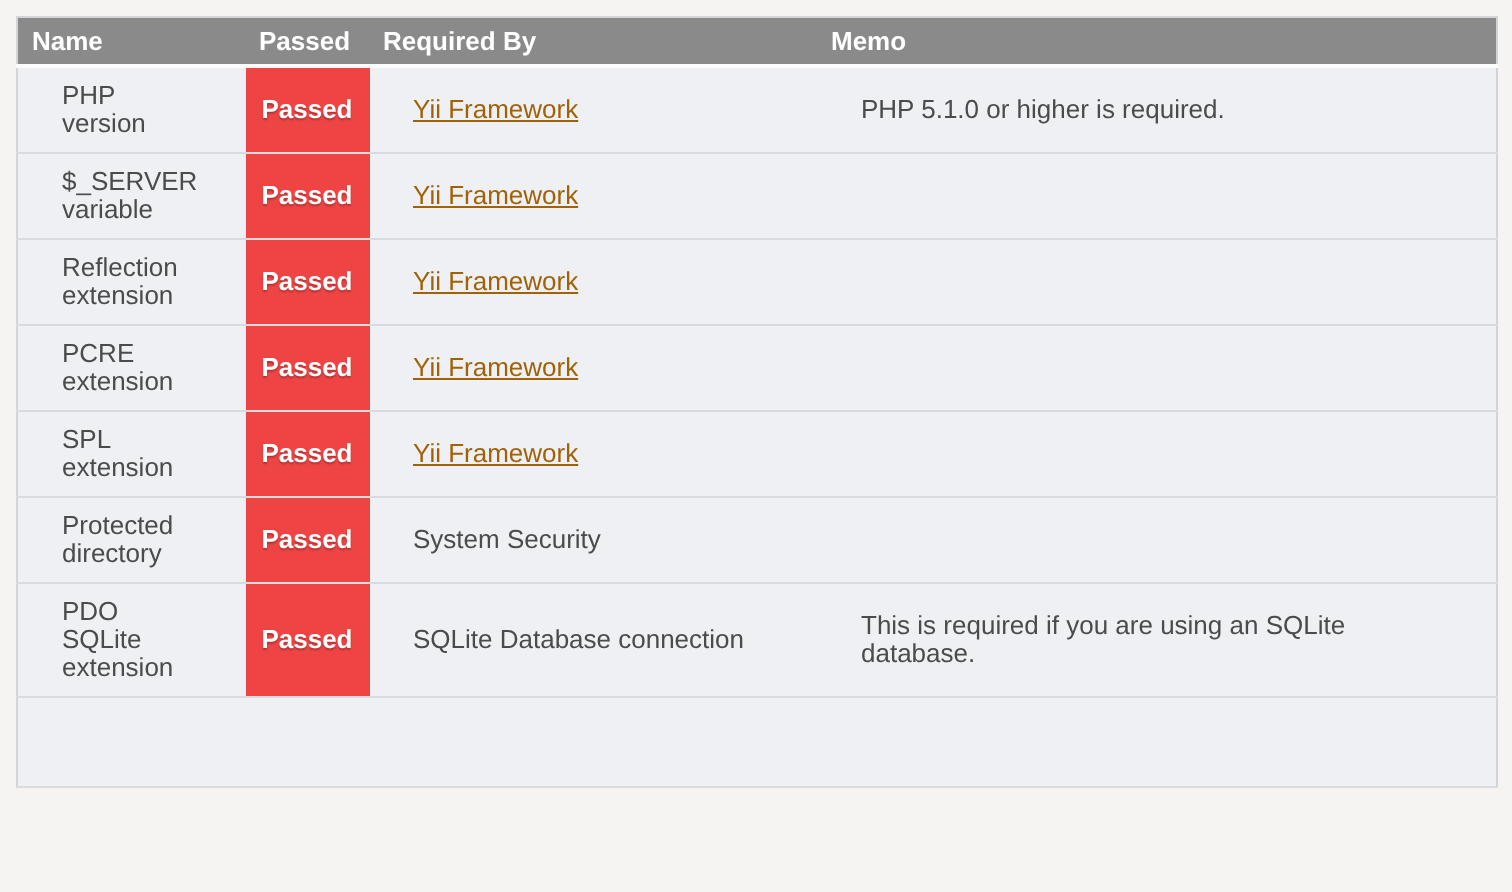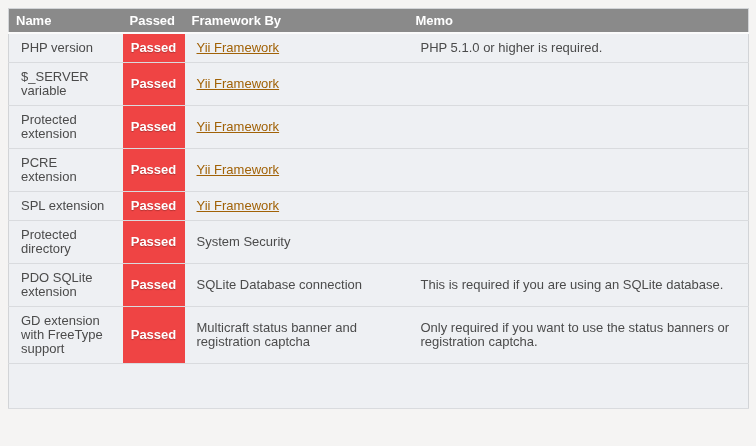--- a/index.html
+++ b/index.html
@@ -34,21 +34,21 @@
     font-weight: bold;
     text-align: left;
     padding: 4px 7px;
     line-height: 15px;
     border-bottom: 2px solid #fbfbfb;
     margin-left: 32px;
   }
   tbody td {
     background: #eef0f3;
     border-bottom: 1px solid #d9dbde;
-    padding: 7px 12px;
+    padding: 7px 22px;
     line-height: 14px;
     vertical-align: middle;
     word-wrap: break-word;
   }
   td.result-cell {
     text-align: center;
     padding: 7px 2px;
   }
   td.result-cell.passed {
     background: #ef4444;
@@ -77,41 +77,41 @@
     <colgroup>
       <col class="c-name">
         <col class="c-result">
         <col class="c-req">
         <col class="c-memo">
     </colgroup>
     <thead>
       <tr>
         <th>Name</th>
         <th>Passed</th>
-        <th>Framework By</th>
+        <th>Required By</th>
         <th>Memo</th>
       </tr>
     </thead>
     <tbody id="rows">
   <tr>
     <td class="name-cell">PHP version</td>
     <td class="result-cell passed">Passed</td>
     <td class="req-cell"><a class="req-link" href="#">Yii Framework</a></td>
     <td class="memo-cell">PHP 5.1.0 or higher is required.</td>
   </tr>
 
   <tr>
     <td class="name-cell">$_SERVER variable</td>
     <td class="result-cell passed">Passed</td>
     <td class="req-cell"><a class="req-link" href="#">Yii Framework</a></td>
     <td class="memo-cell"></td>
   </tr>
 
   <tr>
-    <td class="name-cell">Protected extension</td>
+    <td class="name-cell">Reflection extension</td>
     <td class="result-cell passed">Passed</td>
     <td class="req-cell"><a class="req-link" href="#">Yii Framework</a></td>
     <td class="memo-cell"></td>
   </tr>
 
   <tr>
     <td class="name-cell">PCRE extension</td>
     <td class="result-cell passed">Passed</td>
     <td class="req-cell"><a class="req-link" href="#">Yii Framework</a></td>
     <td class="memo-cell"></td>
@@ -133,26 +133,20 @@
 
 
   <tr>
     <td class="name-cell">PDO SQLite extension</td>
     <td class="result-cell passed">Passed</td>
     <td class="req-cell"><span class="req-plain">SQLite Database connection</span></td>
     <td class="memo-cell">This is required if you are using an SQLite database.</td>
   </tr>
 
 
-  <tr>
-    <td class="name-cell">GD extension with FreeType support</td>
-    <td class="result-cell passed">Passed</td>
-    <td class="req-cell"><span class="req-plain">Multicraft status banner and registration captcha</span></td>
-    <td class="memo-cell">Only required if you want to use the status banners or registration captcha.</td>
-  </tr>
 
   <tr class="filler-row">
     <td class="name-cell"></td>
     <td class="result-cell"></td>
     <td class="req-cell"></td>
     <td class="memo-cell"></td>
   </tr>
 </tbody>
   </table>
 </div>

